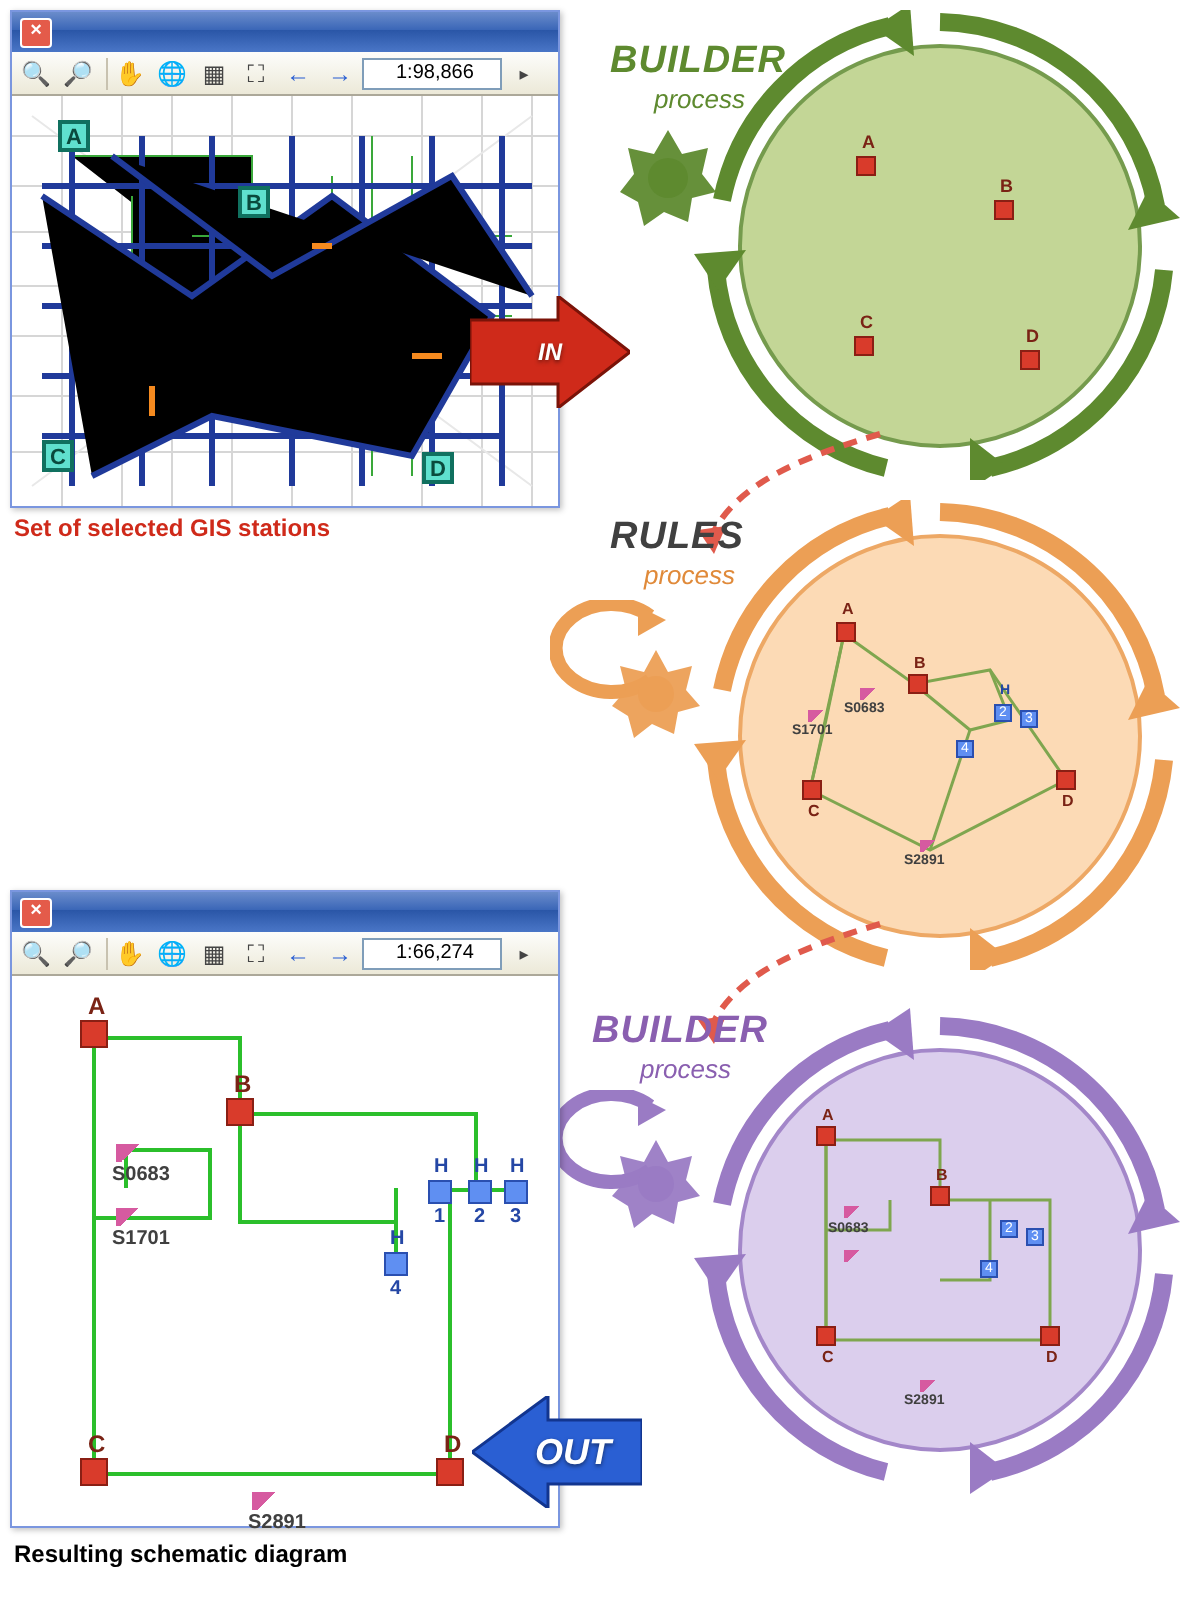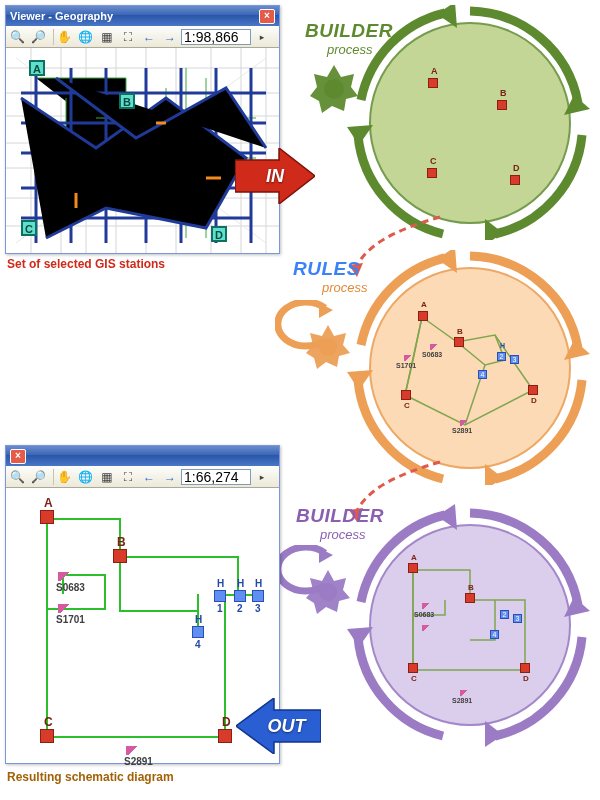--- a/index.html
+++ b/index.html
@@ -47,21 +47,21 @@
   }
   .tbtn {
     width: 20px; height: 18px;
     display: inline-flex; align-items: center; justify-content: center;
     font-size: 12px; color: #444;
   }
   .tbtn.sep { width: 4px; border-right: 1px solid #c8c2b0; height: 16px; }
   .zoombox {
     width: 70px; height: 16px;
     background: #fff; border: 1px solid #7f9db9;
-    font-size: 14px; padding: 0 2px; line-height: 14px;
+    font-size: 10px; padding: 0 16px; line-height: 14px;
     color: #000;
   }
   .map-canvas {
     position: relative;
     background: #fff;
   }
   .caption {
     font-size: 12px;
     font-weight: bold;
     text-align: right;
@@ -110,21 +110,20 @@
   }
 
   
   .line-green { position:absolute; background:#2bbf2b; }
 </style>
 </head>
 <body>
 
 <div class="viewer-window abs" style="left:5px; top:5px; width:275px;">
   <div class="titlebar">
-    <span class="title-text">Viewer - Geography</span>
     <span class="close">×</span>
   </div>
   <div class="toolbar">
     <span class="tbtn">🔍</span>
     <span class="tbtn">🔎</span>
     <span class="tbtn sep"></span>
     <span class="tbtn">✋</span>
     <span class="tbtn">🌐</span>
     <span class="tbtn">▦</span>
     <span class="tbtn">⛶</span>
@@ -171,21 +170,21 @@
     <div class="abs" style="left:15px; top:172px; width:16px;height:16px;background:#5fe0ce;border:2px solid #10705f;color:#0a4a3d;font-weight:bold;font-size:11px;text-align:center;line-height:14px">C</div>
     <div class="abs" style="left:205px; top:178px; width:16px;height:16px;background:#5fe0ce;border:2px solid #10705f;color:#0a4a3d;font-weight:bold;font-size:11px;text-align:center;line-height:14px">D</div>
   </div>
 </div>
 <div class="caption abs" style="left:7px; top:257px; color:#cf2a1a;">Set of selected GIS stations</div>
 
 <div class="big-arrow abs" style="left:235px; top:148px; width:80px; height:56px;">
   <svg width="80" height="56" style="position:absolute;left:0;top:0">
     <polygon points="0,12 44,12 44,0 80,28 44,56 44,44 0,44" fill="#cf2a1a" stroke="#7a1308" stroke-width="1.5"></polygon>
   </svg>
-  <span style="position:relative;font-size:18px;text-shadow:0 1px 2px rgba(0,0,0,.5)">IN</span>
+  <span style="position:relative;font-size:12px;text-shadow:0 1px 2px rgba(0,0,0,.5)">IN</span>
 </div>
 
 <div class="proc-title abs" style="left:305px; top:20px; color:#5e8a2f;">BUILDER</div>
 <div class="proc-sub abs" style="left:327px; top:42px; color:#5e8a2f;">process</div>
 
 <svg class="abs" style="left:345px; top:5px; width:250px; height:235px;">
   <circle cx="125" cy="118" r="100" fill="#b9d084" stroke="#5e8a2f" stroke-width="2" opacity="0.85"></circle>
 
   <g fill="none" stroke="#5e8a2f" stroke-width="9">
     <path d="M125 6 A112 112 0 0 1 233 98"></path>
@@ -215,21 +214,21 @@
     <polygon points="0,-24 7,-12 20,-15 17,-2 24,7 12,10 10,22 -2,17 -12,24 -15,12 -24,7 -17,-2 -20,-15 -7,-12" opacity=".95"></polygon>
     <circle r="10" fill="#5e8a2f"></circle>
   </g>
 </svg>
 
 <svg class="abs" style="left:345px; top:215px; width:130; height:65px" width="130" height="65">
   <path d="M95 2 C 50 15, 20 30, 10 55" fill="none" stroke="#e05a4c" stroke-width="3" stroke-dasharray="7 5"></path>
   <polygon points="4,50 18,48 12,62" fill="#e05a4c"></polygon>
 </svg>
 
-<div class="proc-title abs" style="left:293px; top:258px; color:#3b82f6;font-style:italic;">RULES</div>
+<div class="proc-title abs" style="left:305px; top:258px; color:#404040;font-style:italic;">RULES</div>
 <div class="proc-sub abs" style="left:322px; top:280px; color:#e08a3a;">process</div>
 
 <svg class="abs" style="left:345px; top:250px; width:250px; height:235px;">
   <circle cx="125" cy="118" r="100" fill="#fcd7ad" stroke="#ec9f55" stroke-width="2" opacity="0.9"></circle>
   <g fill="none" stroke="#ec9f55" stroke-width="9">
     <path d="M125 6 A112 112 0 0 1 233 98"></path>
     <path d="M237 130 A112 112 0 0 1 150 229"></path>
     <path d="M98 229 A112 112 0 0 1 13 130"></path>
     <path d="M16 95 A112 112 0 0 1 100 8"></path>
   </g>
@@ -404,20 +403,20 @@
 
     <div class="node-blue abs" style="left:246px; top:102px; width:12px;height:12px;font-size:9px;line-height:11px"></div>
     <div class="node-label abs" style="left:249px; top:90px; font-size:10px; color:#2547a5">H</div>
     <div class="node-label abs" style="left:249px; top:115px; font-size:10px; color:#2547a5">3</div>
 
     <div class="node-blue abs" style="left:186px; top:138px; width:12px;height:12px;font-size:9px;line-height:11px"></div>
     <div class="node-label abs" style="left:189px; top:126px; font-size:10px; color:#2547a5">H</div>
     <div class="node-label abs" style="left:189px; top:151px; font-size:10px; color:#2547a5">4</div>
   </div>
 </div>
-<div class="caption abs" style="left:7px; top:770px; color:#a16207;">Resulting schematic diagram</div>
+<div class="caption abs" style="left:7px; top:770px; color:#000000;">Resulting schematic diagram</div>
 
 <div class="big-arrow abs" style="left:236px; top:698px; width:85px; height:56px;">
   <svg width="85" height="56" style="position:absolute;left:0;top:0">
     <polygon points="85,12 38,12 38,0 0,28 38,56 38,44 85,44" fill="#2a5fd3" stroke="#12358f" stroke-width="1.5"></polygon>
   </svg>
   <span style="position:relative;left:8px;font-size:18px;text-shadow:0 1px 2px rgba(0,0,0,.5)">OUT</span>
 </div>
 
 </body></html>

